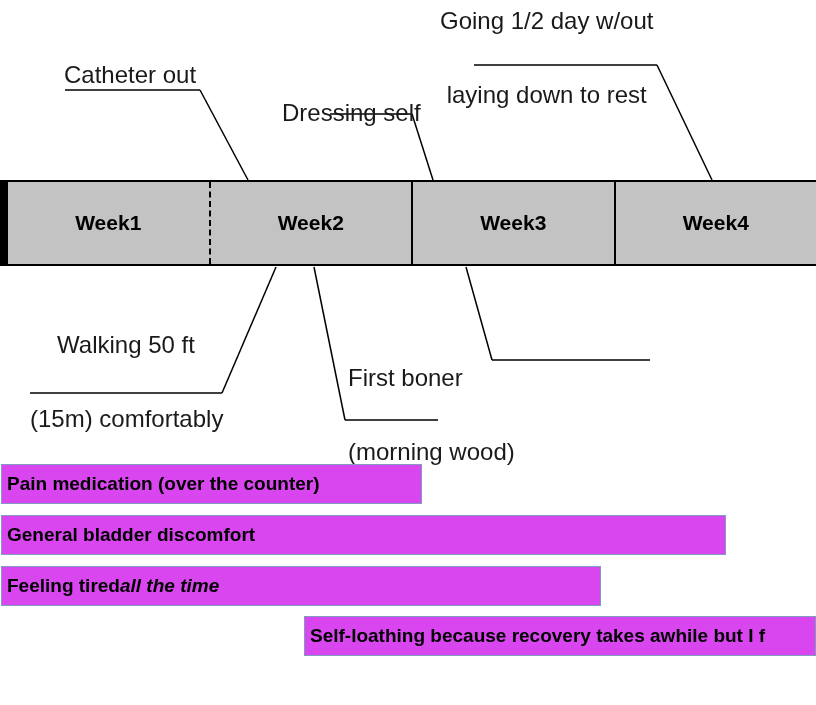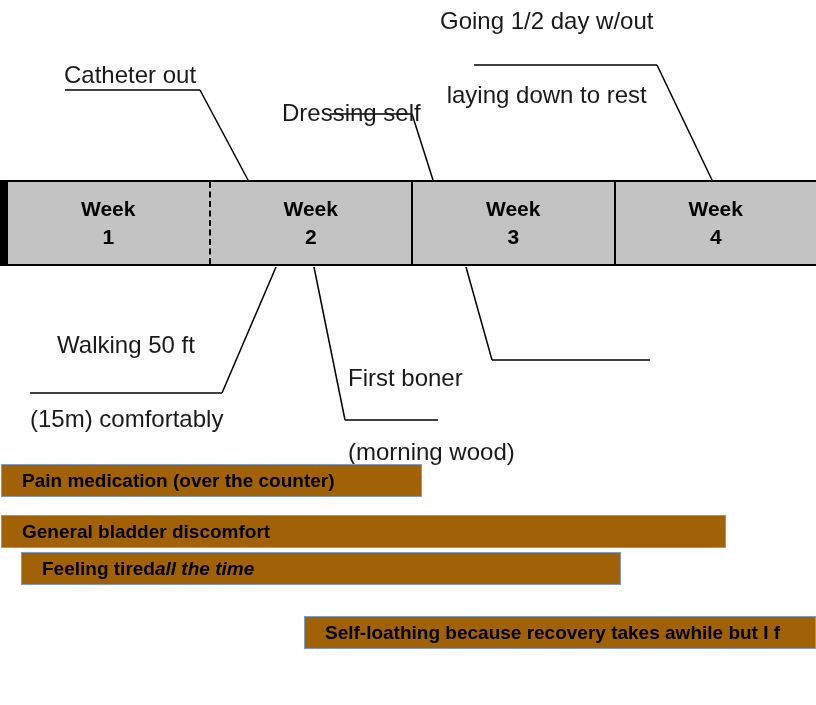--- a/index.html
+++ b/index.html
@@ -50,43 +50,43 @@
   }
   #timeline .cap {
     width: 8px;
     background: #000000;
     flex: 0 0 8px;
   }
   .week-cell {
     flex: 1 1 0;
     background: #c3c3c3;
     display: flex;
-    flex-direction: column;
+    flex-direction: row;
     align-items: center;
     justify-content: center;
     font-weight: bold;
     font-size: 21px;
     line-height: 28px;
     color: #000;
     box-sizing: border-box;
   }
   .week-cell.sep-dashed { border-left: 2px dashed #000; }
   .week-cell.sep-solid  { border-left: 2px solid #000; }
   .week-cell .wk-num { font-weight: bold; }
 
   
   .bar {
     position: absolute;
-    height: 33px;
+    height: 40px;
     box-sizing: border-box;
     border: 1px solid #7f9bbf;
-    background: #a16207;
+    background: #d946ef;
     display: flex;
     align-items: center;
-    padding-left: 20px;
+    padding-left: 5px;
     font-size: 19px;
     font-weight: bold;
     color: #000;
     white-space: nowrap;
     overflow: visible;
     font-family: "Liberation Sans", sans-serif;
   }
   .bar .ital { font-style: italic; font-weight: bold; }
 
   
@@ -173,21 +173,21 @@
 
 
   <div class="bar" style="left:1px; top:464px; width:421px;">
     <span>Pain medication (over the counter)</span>
   </div>
 
   <div class="bar" style="left:1px; top:515px; width:725px;">
     <span>General bladder discomfort</span>
   </div>
 
-  <div class="bar" style="left:1px; top:552px; width:600px;margin-left:20px;">
+  <div class="bar" style="left:1px; top:566px; width:600px;">
     <span>Feeling tired </span>
       <span class="ital">all the time</span>
   </div>
 
   <div class="bar" style="left:304px; top:616px; width:512px;">
     <span>Self-loathing because recovery takes awhile but I f</span>
   </div>
 
   <div class="bar" style="left:112px; top:668px; width:297px;margin-top:48px;">
     <span>Edema</span>

